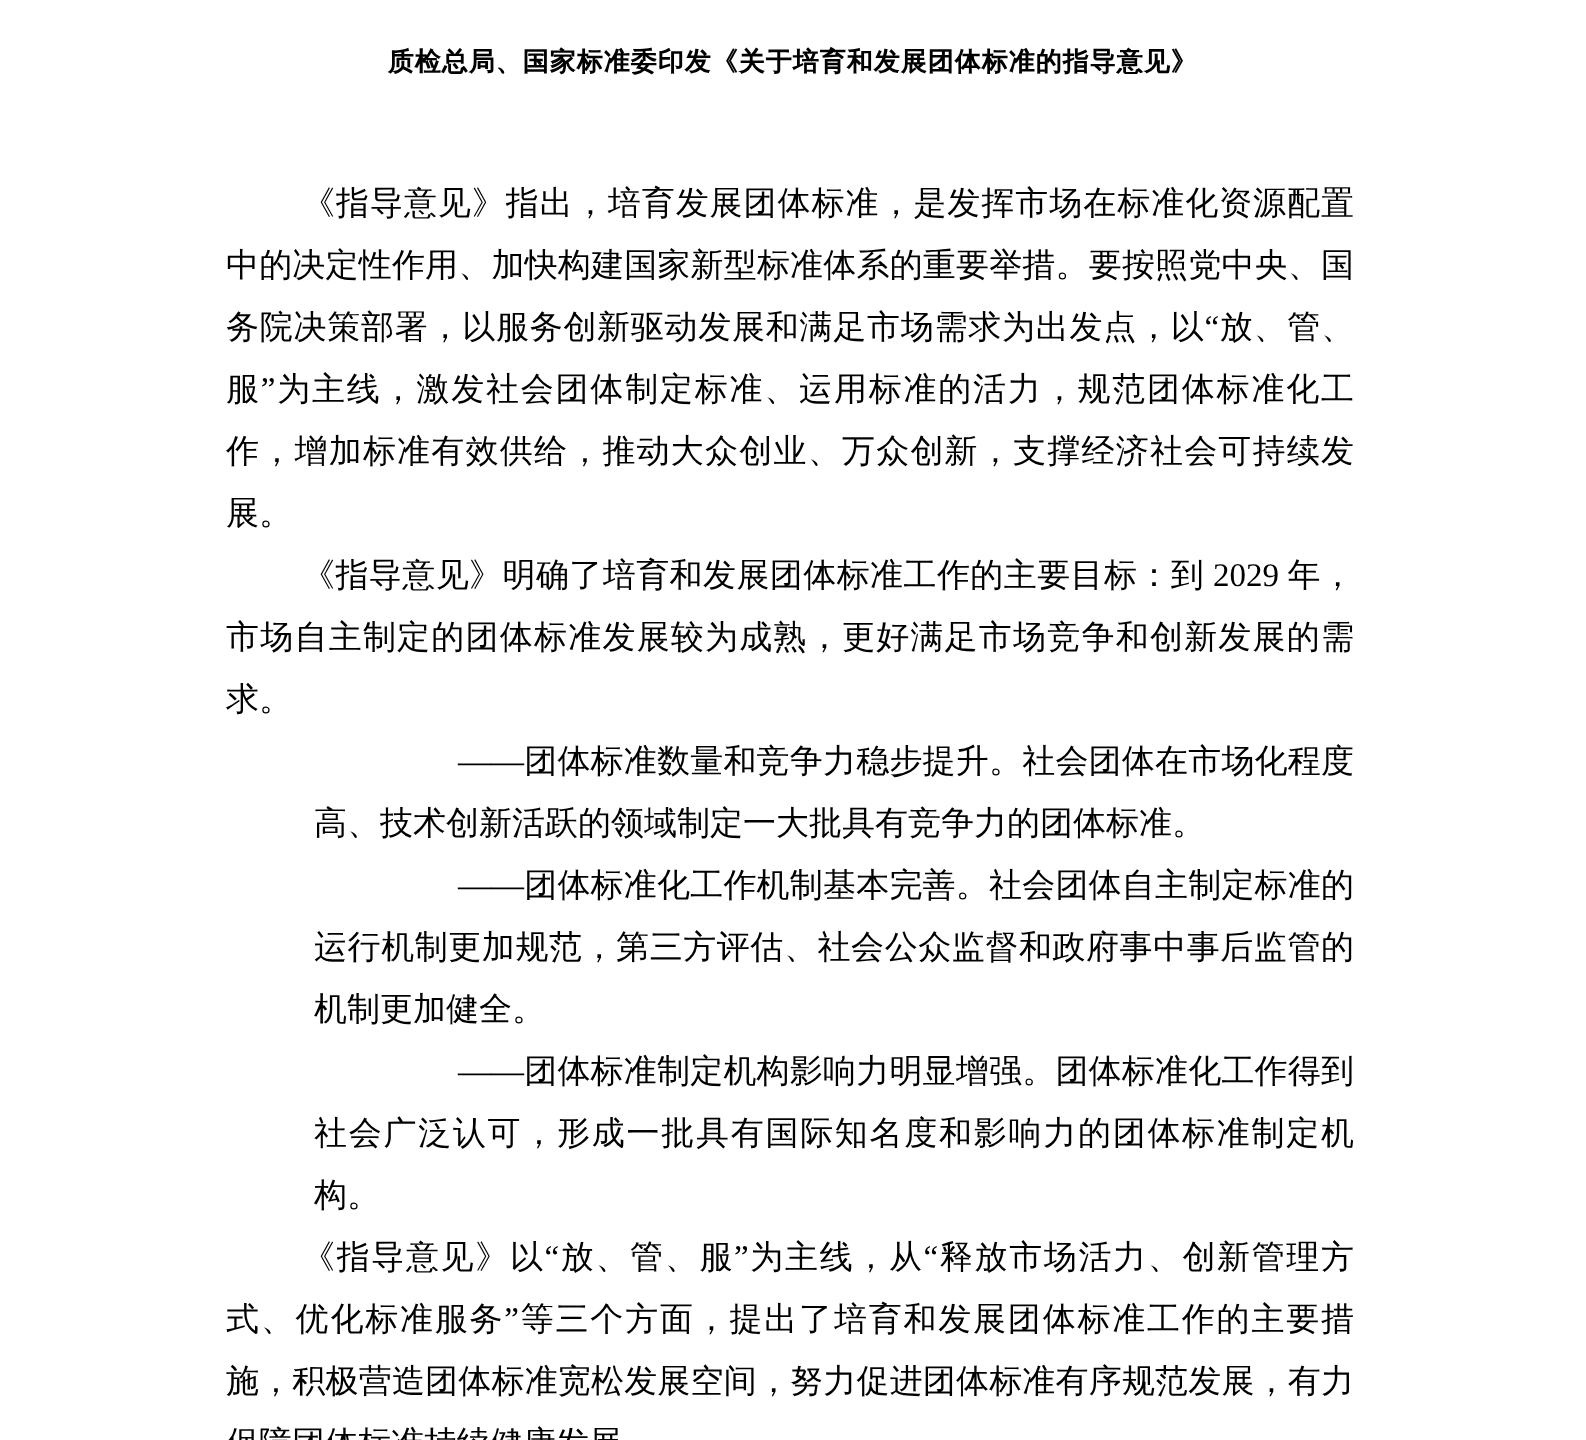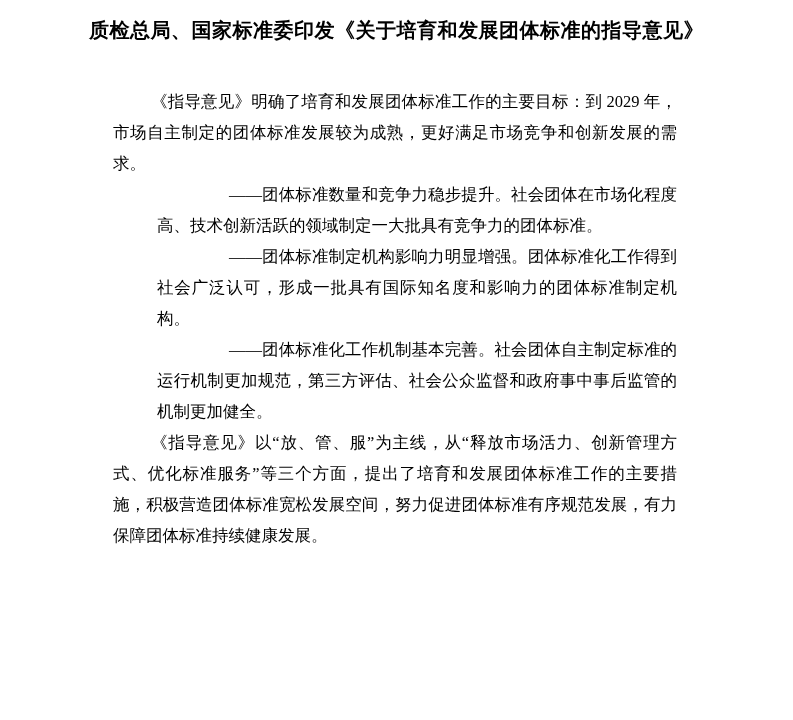--- a/index.html
+++ b/index.html
@@ -14,21 +14,21 @@
     background: #ffffff;
     overflow: hidden;
     font-family: "Liberation Serif", "DejaVu Serif", serif;
     color: #000000;
   }
   .title {
     margin: 0;
     padding-top: 13px;
     width: 100%;
     text-align: center;
-    font-size: 20px;
+    font-size: 13px;
     font-weight: bold;
     line-height: 35px;
     letter-spacing: 0.5px;
     white-space: nowrap;
   }
   .body {
     margin-top: 38px;
     padding-left: 113px;
     padding-right: 116px;
     font-size: 16.5px;
@@ -47,19 +47,20 @@
     text-indent: 72px;
     margin-left: 44px;
   }
 </style>
 </head>
 <body>
 
 <div class="page">
   <h1 class="title">质检总局、国家标准委印发《关于培育和发展团体标准的指导意见》</h1>
   <div class="body">
+      <p class="para normal">《指导意见》指出，培育发展团体标准，是发挥市场在标准化资源配置中的决定性作用、加快构建国家新型标准体系的重要举措。要按照党中央、国务院决策部署，以服务创新驱动发展和满足市场需求为出发点，以“放、管、服”为主线，激发社会团体制定标准、运用标准的活力，规范团体标准化工作，增加标准有效供给，推动大众创业、万众创新，支撑经济社会可持续发展。</p>
       <p class="para normal">《指导意见》明确了培育和发展团体标准工作的主要目标：到 2029 年，市场自主制定的团体标准发展较为成熟，更好满足市场竞争和创新发展的需求。</p>
       <p class="para dash">——团体标准数量和竞争力稳步提升。社会团体在市场化程度高、技术创新活跃的领域制定一大批具有竞争力的团体标准。</p>
+      <p class="para dash">——团体标准化工作机制基本完善。社会团体自主制定标准的运行机制更加规范，第三方评估、社会公众监督和政府事中事后监管的机制更加健全。</p>
       <p class="para dash">——团体标准制定机构影响力明显增强。团体标准化工作得到社会广泛认可，形成一批具有国际知名度和影响力的团体标准制定机构。</p>
-      <p class="para dash">——团体标准化工作机制基本完善。社会团体自主制定标准的运行机制更加规范，第三方评估、社会公众监督和政府事中事后监管的机制更加健全。</p>
       <p class="para normal">《指导意见》以“放、管、服”为主线，从“释放市场活力、创新管理方式、优化标准服务”等三个方面，提出了培育和发展团体标准工作的主要措施，积极营造团体标准宽松发展空间，努力促进团体标准有序规范发展，有力保障团体标准持续健康发展。</p>
     </div>
 </div>
 
 </body></html>

